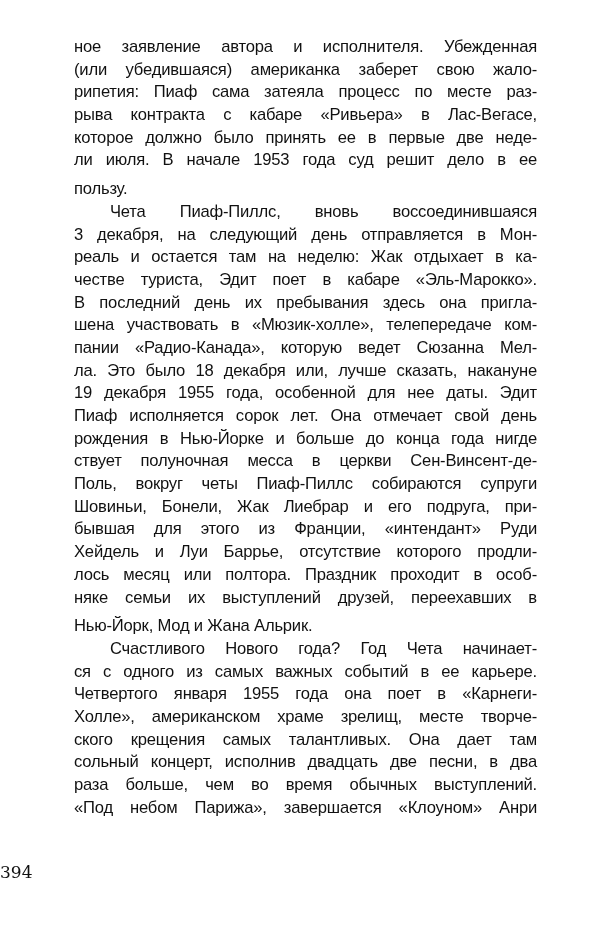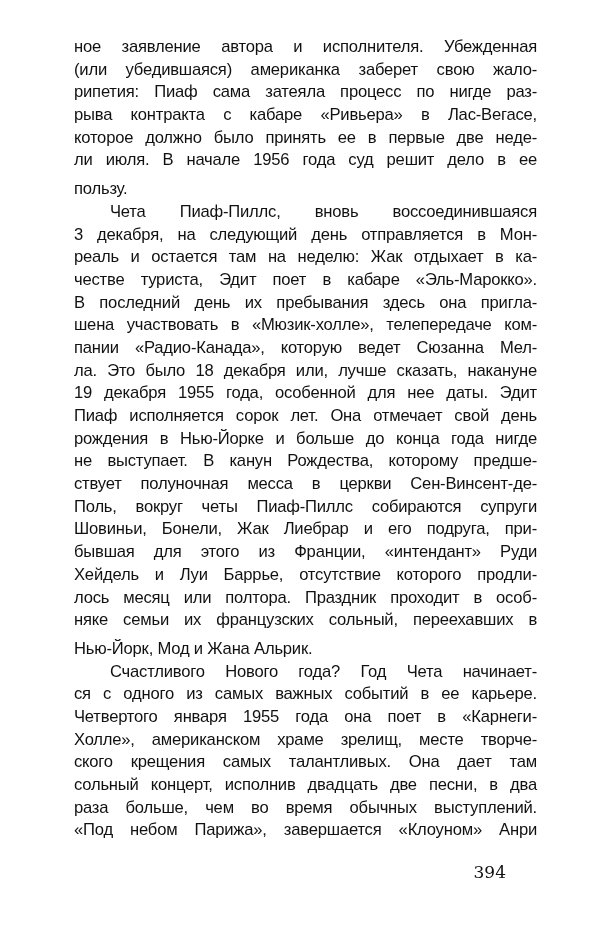--- a/index.html
+++ b/index.html
@@ -13,55 +13,54 @@
     color:#111111;
     white-space:nowrap;
     text-align:justify;
     text-align-last:justify;
     letter-spacing:-0.2px;
   }
   .line.indent { padding-left:36px; }
   .line.last { text-align-last:left;margin-top:6px; }
   .pagenum {
     position:absolute; left:0; width:506px; top:862px;
-    text-align:right;
+    text-align:left;
     font-family: "DejaVu Serif", serif;
     font-size:17px; color:#111111;
   }
 </style>
 </head>
 <body>
 
 <div class="page" id="page-body">
     <div class="line">ное заявление автора и исполнителя. Убежденная</div>
     <div class="line">(или убедившаяся) американка заберет свою жало-</div>
-    <div class="line">рипетия: Пиаф сама затеяла процесс по нигде раз-</div>
+    <div class="line">рипетия: Пиаф сама затеяла процесс по месте раз-</div>
     <div class="line">рыва контракта с кабаре «Ривьера» в Лас-Вегасе,</div>
     <div class="line">которое должно было принять ее в первые две неде-</div>
-    <div class="line">ли июля. В начале 1956 года суд решит дело в ее</div>
+    <div class="line">ли июля. В начале 1953 года суд решит дело в ее</div>
     <div class="line last">пользу.</div>
     <div class="line indent">Чета Пиаф-Пиллс, вновь воссоединившаяся</div>
     <div class="line">3 декабря, на следующий день отправляется в Мон-</div>
     <div class="line">реаль и остается там на неделю: Жак отдыхает в ка-</div>
     <div class="line">честве туриста, Эдит поет в кабаре «Эль-Марокко».</div>
     <div class="line">В последний день их пребывания здесь она пригла-</div>
     <div class="line">шена участвовать в «Мюзик-холле», телепередаче ком-</div>
     <div class="line">пании «Радио-Канада», которую ведет Сюзанна Мел-</div>
     <div class="line">ла. Это было 18 декабря или, лучше сказать, накануне</div>
     <div class="line">19 декабря 1955 года, особенной для нее даты. Эдит</div>
     <div class="line">Пиаф исполняется сорок лет. Она отмечает свой день</div>
     <div class="line">рождения в Нью-Йорке и больше до конца года нигде</div>
-    <div class="line">не выступает. В канун Рождества, которому предше-</div>
     <div class="line">ствует полуночная месса в церкви Сен-Винсент-де-</div>
     <div class="line">Поль, вокруг четы Пиаф-Пиллс собираются супруги</div>
     <div class="line">Шовиньи, Бонели, Жак Лиебрар и его подруга, при-</div>
     <div class="line">бывшая для этого из Франции, «интендант» Руди</div>
     <div class="line">Хейдель и Луи Баррье, отсутствие которого продли-</div>
     <div class="line">лось месяц или полтора. Праздник проходит в особ-</div>
-    <div class="line">няке семьи их французских сольный, переехавших в</div>
+    <div class="line">няке семьи их выступлений друзей, переехавших в</div>
     <div class="line last">Нью-Йорк, Мод и Жана Альрик.</div>
     <div class="line indent">Счастливого Нового года? Год Чета начинает-</div>
     <div class="line">ся с одного из самых важных событий в ее карьере.</div>
     <div class="line">Четвертого января 1955 года она поет в «Карнеги-</div>
     <div class="line">Холле», американском храме зрелищ, месте творче-</div>
     <div class="line">ского крещения самых талантливых. Она дает там</div>
     <div class="line">сольный концерт, исполнив двадцать две песни, в два</div>
     <div class="line">раза больше, чем во время обычных выступлений.</div>
     <div class="line">«Под небом Парижа», завершается «Клоуном» Анри</div>
   </div>

